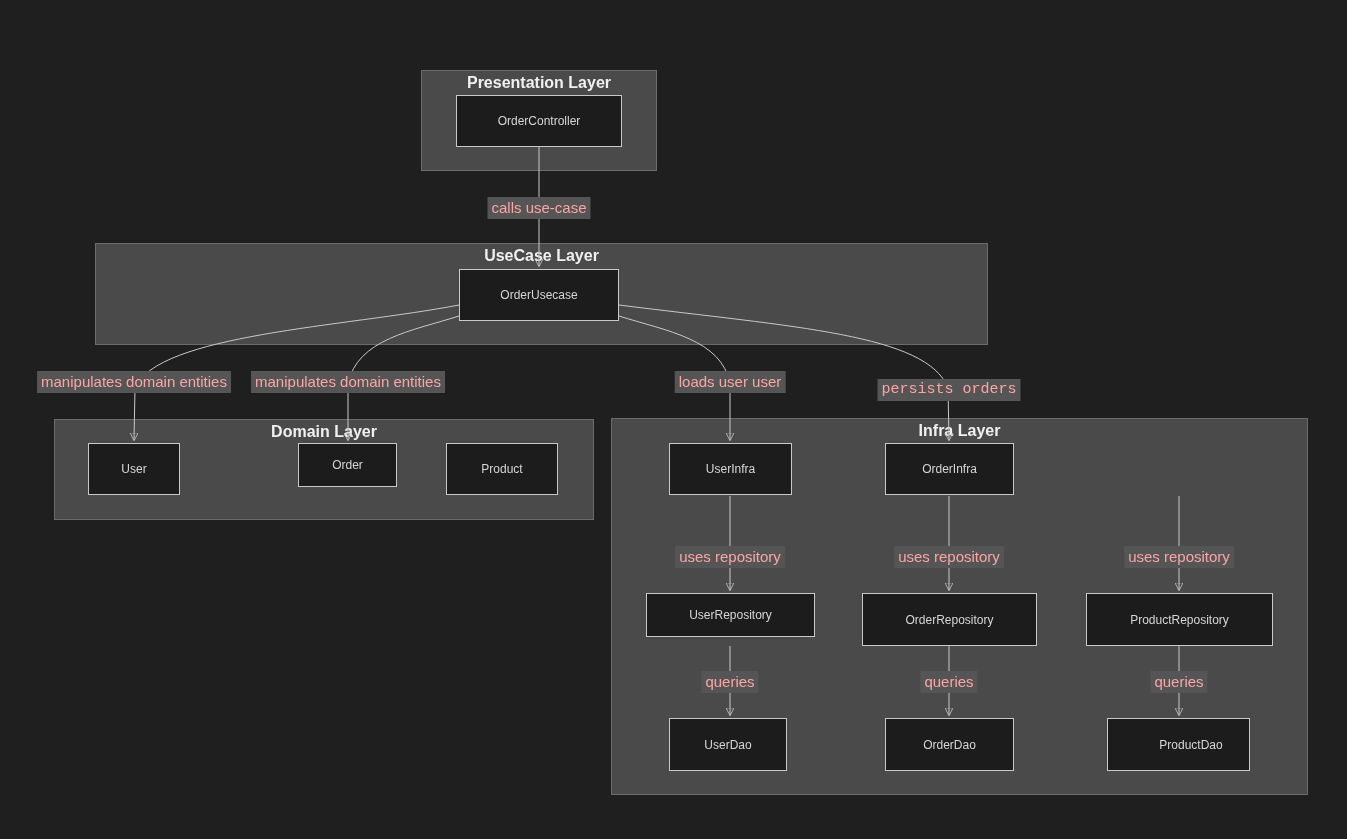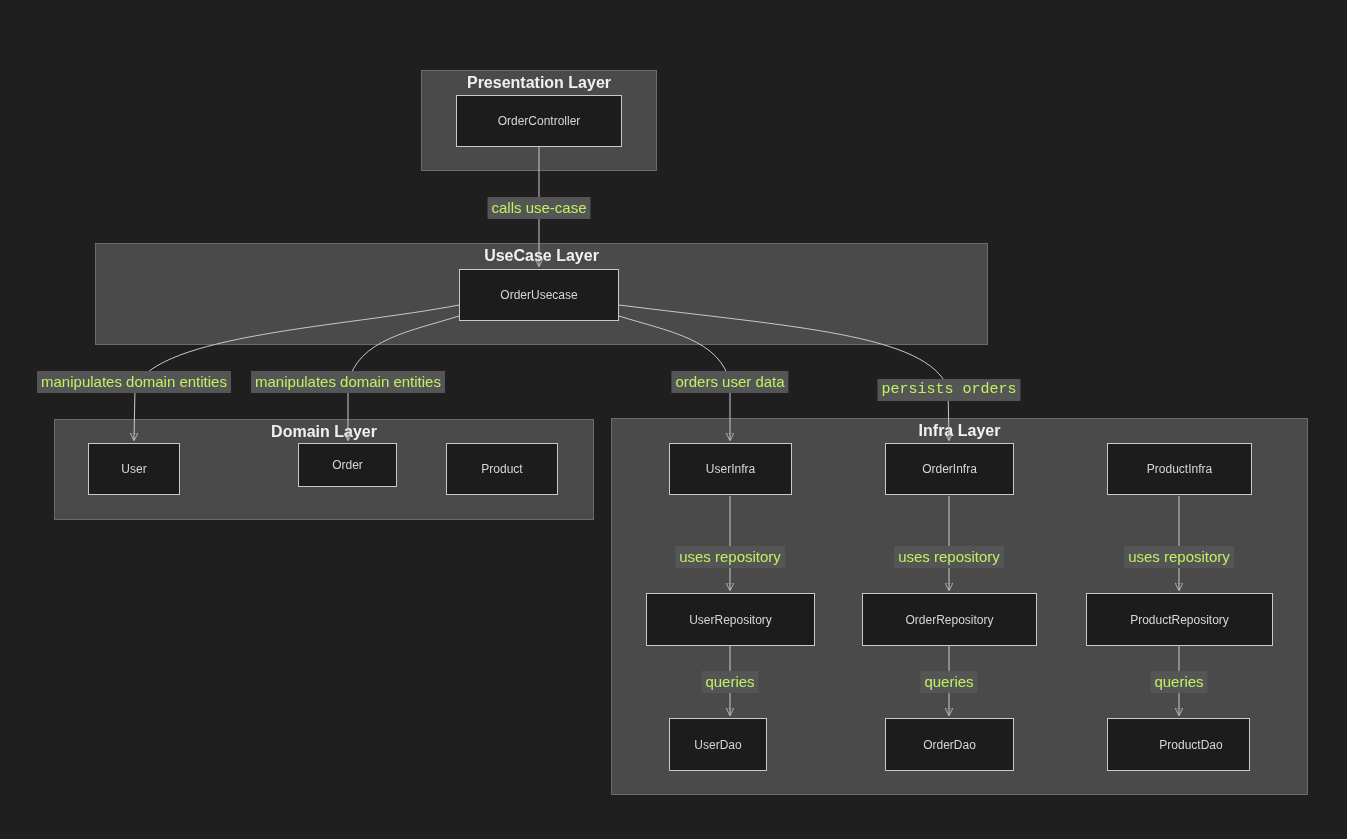--- a/index.html
+++ b/index.html
@@ -52,21 +52,21 @@
     align-items: center;
     justify-content: center;
     color: #d6d6d6;
     font-size: 12px;
     white-space: nowrap;
   }
   .edge-label {
     position: absolute;
     transform: translate(-50%, -50%);
     background: #555555;
-    color: #bef264;
+    color: #fca5a5;
     font-size: 15px;
     line-height: 18px;
     padding: 2px 4px;
     white-space: nowrap;
     text-align: right;
   }
 </style>
 </head>
 <body>
 
@@ -114,41 +114,40 @@
   <div class="node" style="left:88px; top:443px; width:92px; height:52px;">User</div>
 
   <div class="node" style="left:298px; top:443px; width:99px; height:44px;">Order</div>
 
   <div class="node" style="left:446px; top:443px; width:112px; height:52px;">Product</div>
 
   <div class="node" style="left:669px; top:443px; width:123px; height:52px;">UserInfra</div>
 
   <div class="node" style="left:885px; top:443px; width:129px; height:52px;">OrderInfra</div>
 
-  <div class="node" style="left:1107px; top:443px; width:145px; height:52px;">ProductInfra</div>
 
-  <div class="node" style="left:646px; top:593px; width:169px; height:53px;">UserRepository</div>
+  <div class="node" style="left:646px; top:593px; width:169px; height:44px;">UserRepository</div>
 
   <div class="node" style="left:862px; top:593px; width:175px; height:53px;">OrderRepository</div>
 
   <div class="node" style="left:1086px; top:593px; width:187px; height:53px;">ProductRepository</div>
 
-  <div class="node" style="left:669px; top:718px; width:98px; height:53px;">UserDao</div>
+  <div class="node" style="left:669px; top:718px; width:118px; height:53px;">UserDao</div>
 
   <div class="node" style="left:885px; top:718px; width:129px; height:53px;">OrderDao</div>
 
   <div class="node" style="left:1107px; top:718px; width:143px; height:53px;padding-left:25px;">ProductDao</div>
 
   <div class="edge-label" style="left:539px; top:208px;">calls use-case</div>
 
   <div class="edge-label" style="left:134px; top:382px;">manipulates domain entities</div>
 
   <div class="edge-label" style="left:348px; top:382px;">manipulates domain entities</div>
 
-  <div class="edge-label" style="left:730px; top:382px;">orders user data</div>
+  <div class="edge-label" style="left:730px; top:382px;">loads user user</div>
 
   <div class="edge-label" style="left:949px; top:390px;font-family:Liberation Mono, monospace;">persists orders</div>
 
   <div class="edge-label" style="left:730px; top:557px;">uses repository</div>
 
   <div class="edge-label" style="left:949px; top:557px;">uses repository</div>
 
   <div class="edge-label" style="left:1179px; top:557px;">uses repository</div>
 
   <div class="edge-label" style="left:730px; top:682px;">queries</div>

